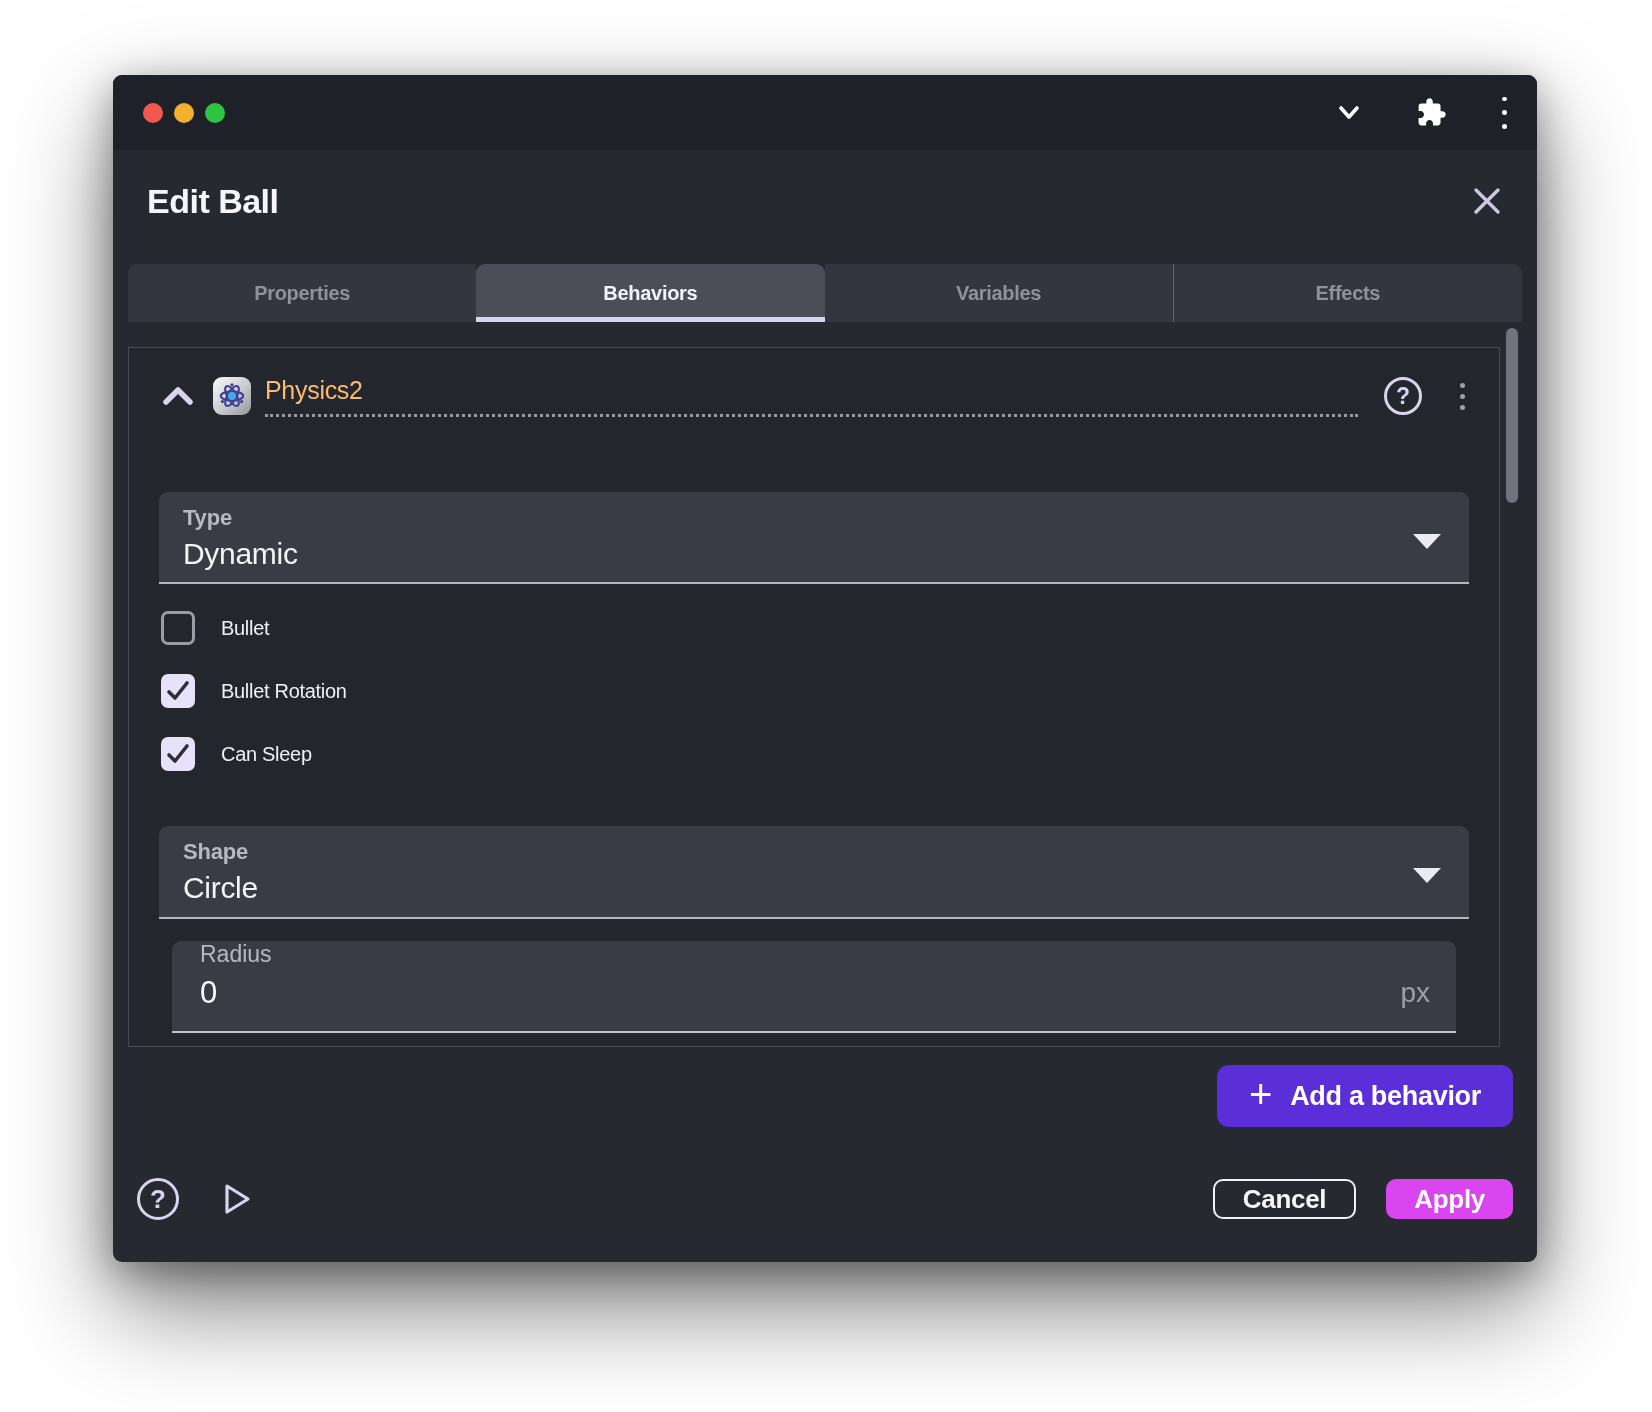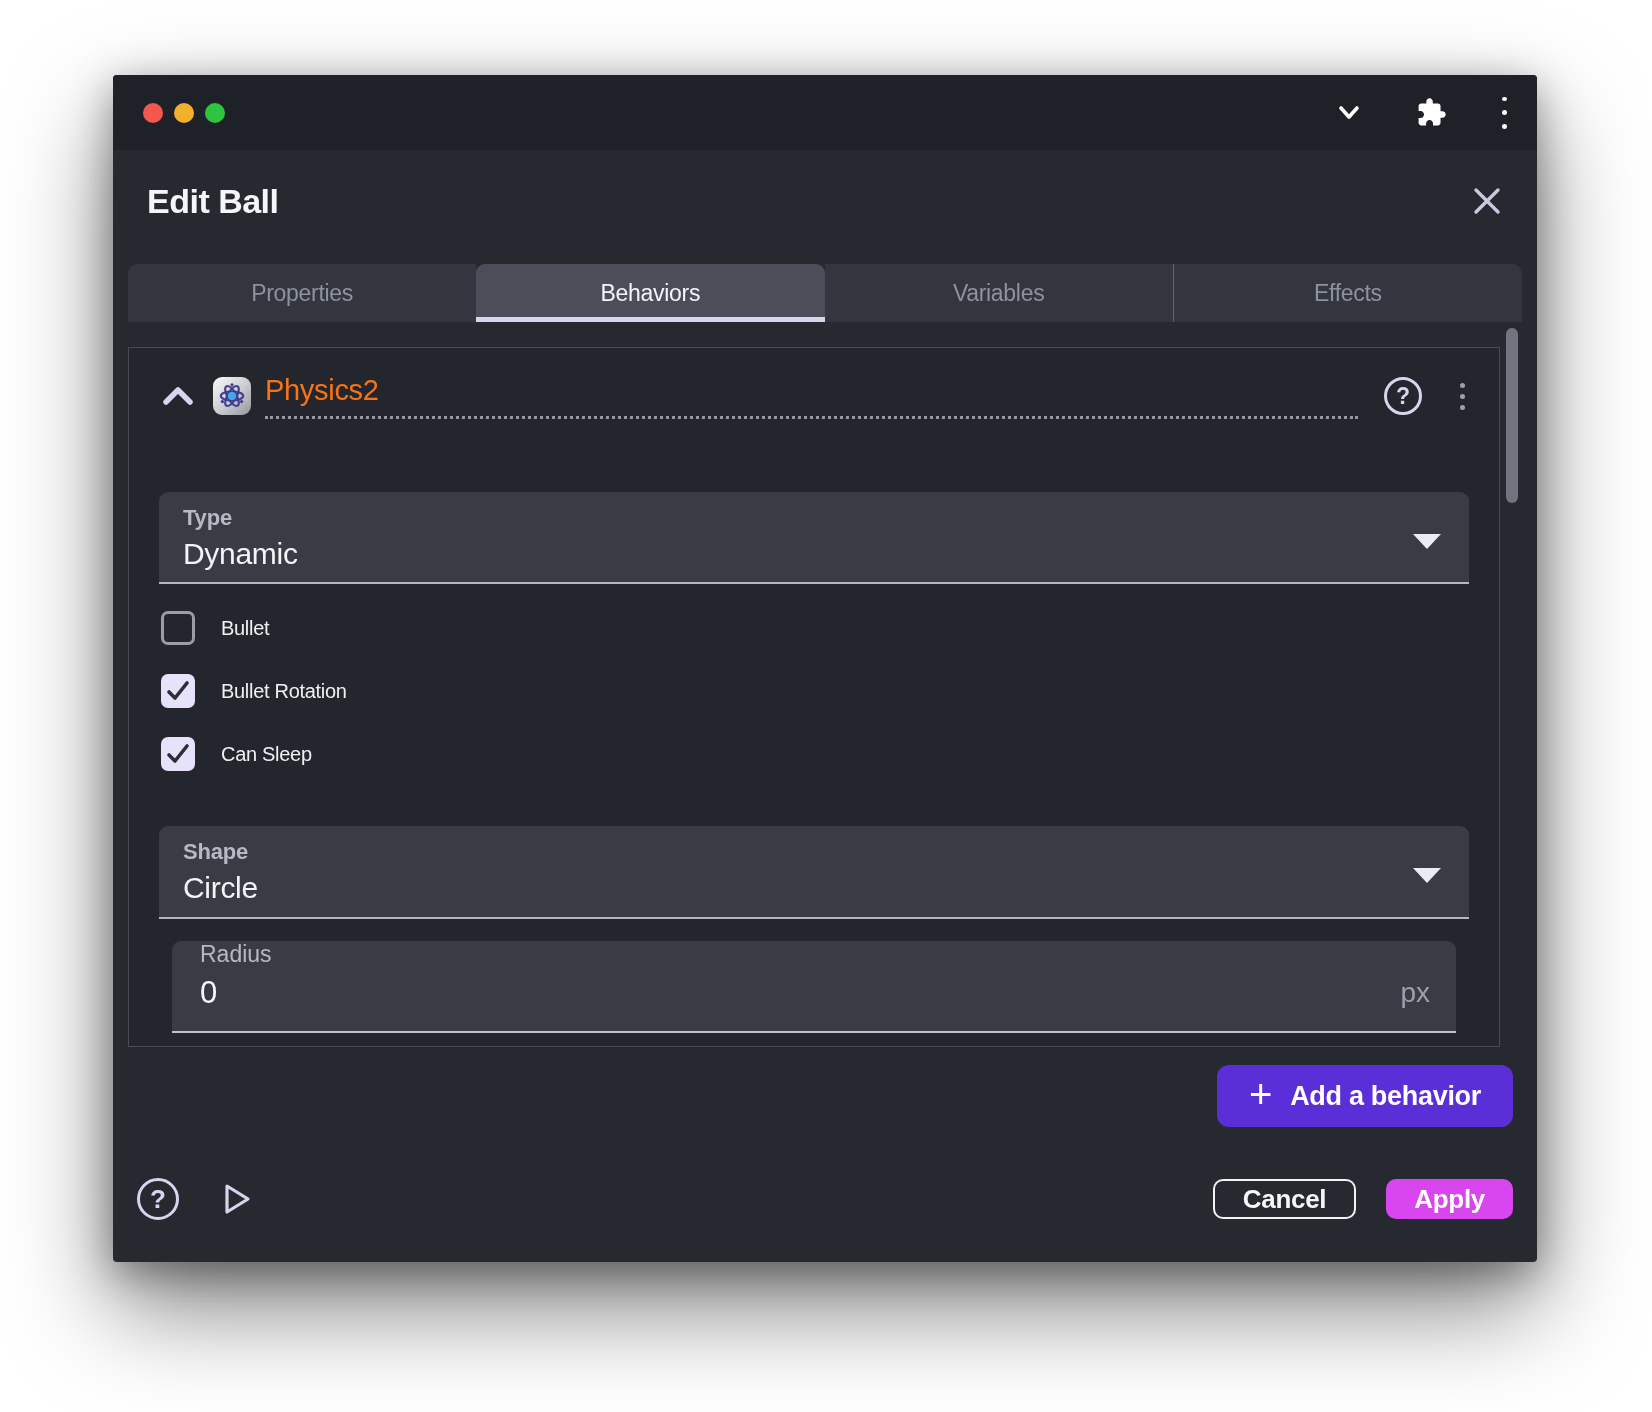--- a/index.html
+++ b/index.html
@@ -3,21 +3,21 @@
 <meta charset="utf-8">
 <style>
   html,body{margin:0;padding:0;}
   body{
     width:1652px;height:1412px;background:#ffffff;position:relative;
     font-family:"Liberation Sans","DejaVu Sans",sans-serif;
     -webkit-font-smoothing:antialiased;overflow:hidden;
   }
   .window{
     position:absolute;left:113px;top:75px;width:1424px;height:1187px;
-    background:#272931;border-radius:4px;overflow:hidden;
+    background:#272931;border-radius:9px;overflow:hidden;
     box-shadow:0 45px 100px rgba(0,0,0,.50),0 10px 40px rgba(0,0,0,.35);
     display:flex;flex-direction:column;
   }
   
   .titlebar{
     height:75px;flex:0 0 75px;background:#1f2129;display:flex;align-items:center;
     padding:0 26px 0 30px;
   }
   .lights{display:flex;gap:11px;align-items:center;}
   .light{width:20px;height:20px;border-radius:50%;border:none;padding:0;cursor:pointer;}
@@ -31,21 +31,21 @@
     height:86px;flex:0 0 86px;display:flex;align-items:center;justify-content:space-between;
     padding:8px 30px 0 34px;
   }
   .dlg-title{font-size:34px;font-weight:700;color:#f6f5f9;letter-spacing:-0.5px;}
   .close-btn{background:none;border:none;padding:0;cursor:pointer;display:flex;}
   
   .tabs{margin:20px 15px 0 15px;display:flex;height:58px;flex:0 0 58px;}
   .tab{
     flex:1;display:flex;align-items:center;justify-content:center;position:relative;
     background:#34363f;border:none;cursor:pointer;
-    font-family:inherit;font-size:23px;font-weight:400;color:#8e919e;letter-spacing:-0.3px;
+    font-family:inherit;font-size:20px;font-weight:700;color:#8e919e;letter-spacing:-0.3px;
   }
   .tab:first-child{border-top-left-radius:9px;}
   .tab:last-child{border-top-right-radius:9px;border-left:1px solid #62646e;}
   .tab[data-active="true"]{background:#4b4e58;color:#f4f2fa;border-top-left-radius:9px;border-top-right-radius:9px;}
   .tab[data-active="true"]::after{
     content:"";position:absolute;left:0;right:0;bottom:0;height:5px;background:#d9d3ee;
   }
   
   .panel{
     margin:25px 22px 0 15px;width:1372px;height:700px;flex:0 0 700px;box-sizing:border-box;
@@ -58,21 +58,21 @@
   }
   
   .bhv-row{display:flex;align-items:center;height:60px;}
   .bhv-chevron{background:none;border:none;padding:0 2px;cursor:pointer;display:flex;margin-right:16px;}
   .bhv-icon{
     width:38px;height:38px;border-radius:9px;margin-right:14px;flex:0 0 38px;
     background:linear-gradient(135deg,#fbfbfc 0%,#c9cacf 55%,#96979d 100%);
     display:flex;align-items:center;justify-content:center;
   }
   .bhv-name{
-    flex:1;font-size:29px;color:#f97316;letter-spacing:-0.3px;
+    flex:1;font-size:25px;color:#fdba74;letter-spacing:-0.3px;
     border-bottom:3px dotted #9599a4;padding-bottom:9px;cursor:text;margin-right:26px;
   }
   .bhv-help{background:none;border:none;padding:0;cursor:pointer;margin-right:34px;}
   .help-ring{
     width:38px;height:38px;border-radius:50%;border:3.5px solid #d9d3ee;box-sizing:border-box;
     display:flex;align-items:center;justify-content:center;
     color:#d9d3ee;font-size:23px;font-weight:700;
   }
   .bhv-kebab{background:none;border:none;padding:0 4px;cursor:pointer;}
   .bhv-kebab i{width:5px;height:5px;border-radius:50%;background:#9ea1ac;display:block;margin:6px 0;}

